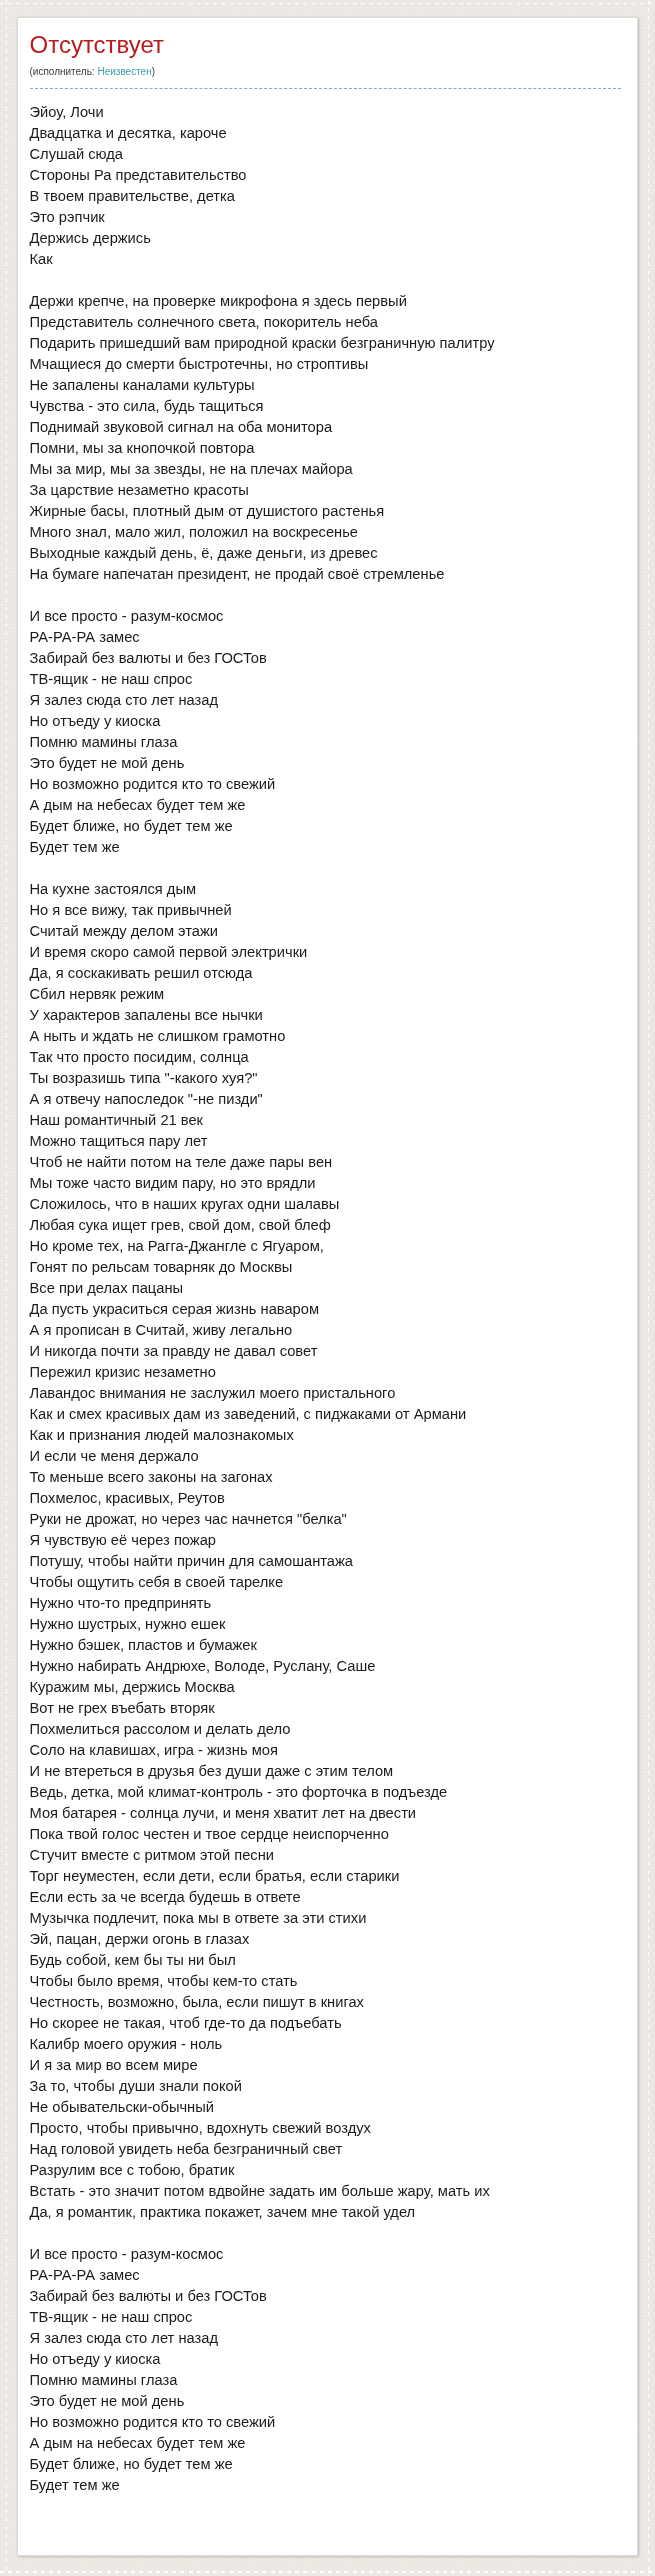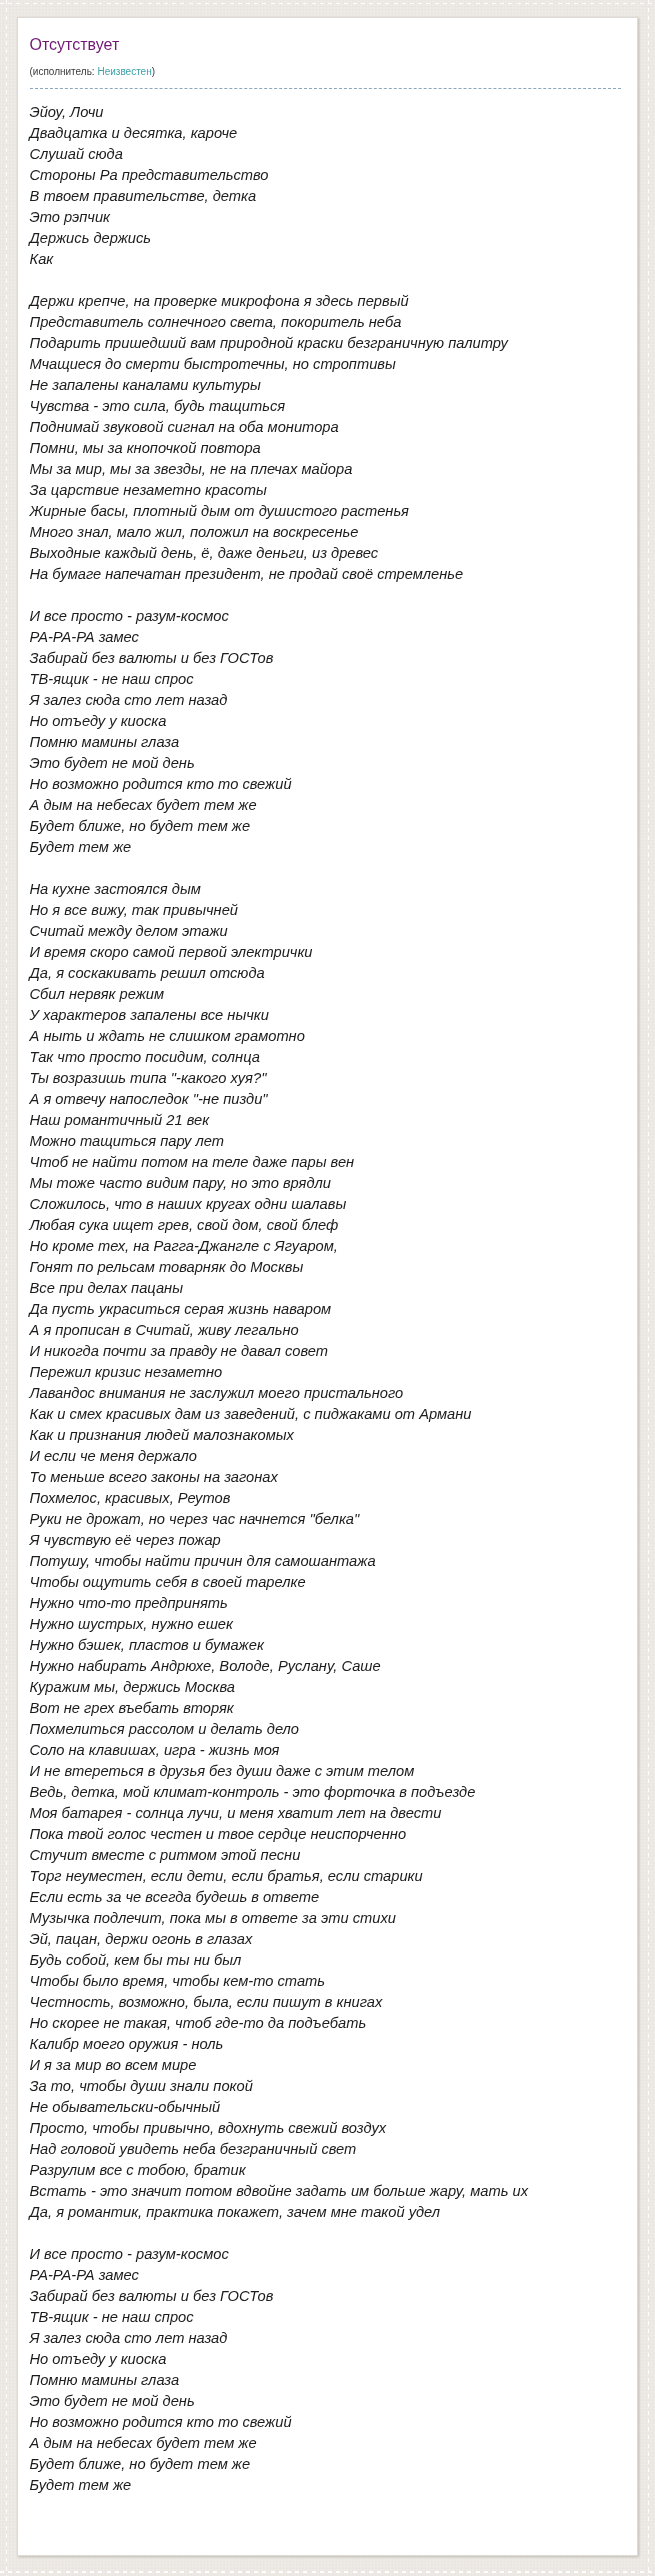--- a/index.html
+++ b/index.html
@@ -49,45 +49,44 @@
     width: 621px;
     min-height: 2539px;
     box-sizing: border-box;
     background: #ffffff;
     border: 0.8px solid #dedad5;
     box-shadow: 0.8px 0.8px 2.5px rgba(125,115,105,.4);
     padding: 13px 16.4px 18px 11.5px;
   }
   .song-title {
     margin: 0;
-    font-size: 16px;
+    font-size: 24px;
     line-height: 28px;
     font-weight: 400;
-    color: #701a75;
+    color: #b91c1c;
   }
   .artist-line {
     margin: 2.5px 0 0 0;
     font-size: 10px;
     line-height: 19.7px;
     font-weight: 400;
     color: #3b3b3b;
     padding-bottom: 6.6px;
     border-bottom: 0.8px dashed #8ba6bf;
   }
   .artist-link {
     color: #3ea1a9;
     text-decoration: none;
     cursor: pointer;
   }
   .lyrics {
     margin-top: 13px;
     font-size: 14.7px;
     line-height: 21px;
     color: #1c1c1c;
-    font-style: italic;
   }
   .lyric-line {
     height: 21px;
     white-space: pre;
   }
 </style>
 </head>
 <body>
 
 <div class="page">

